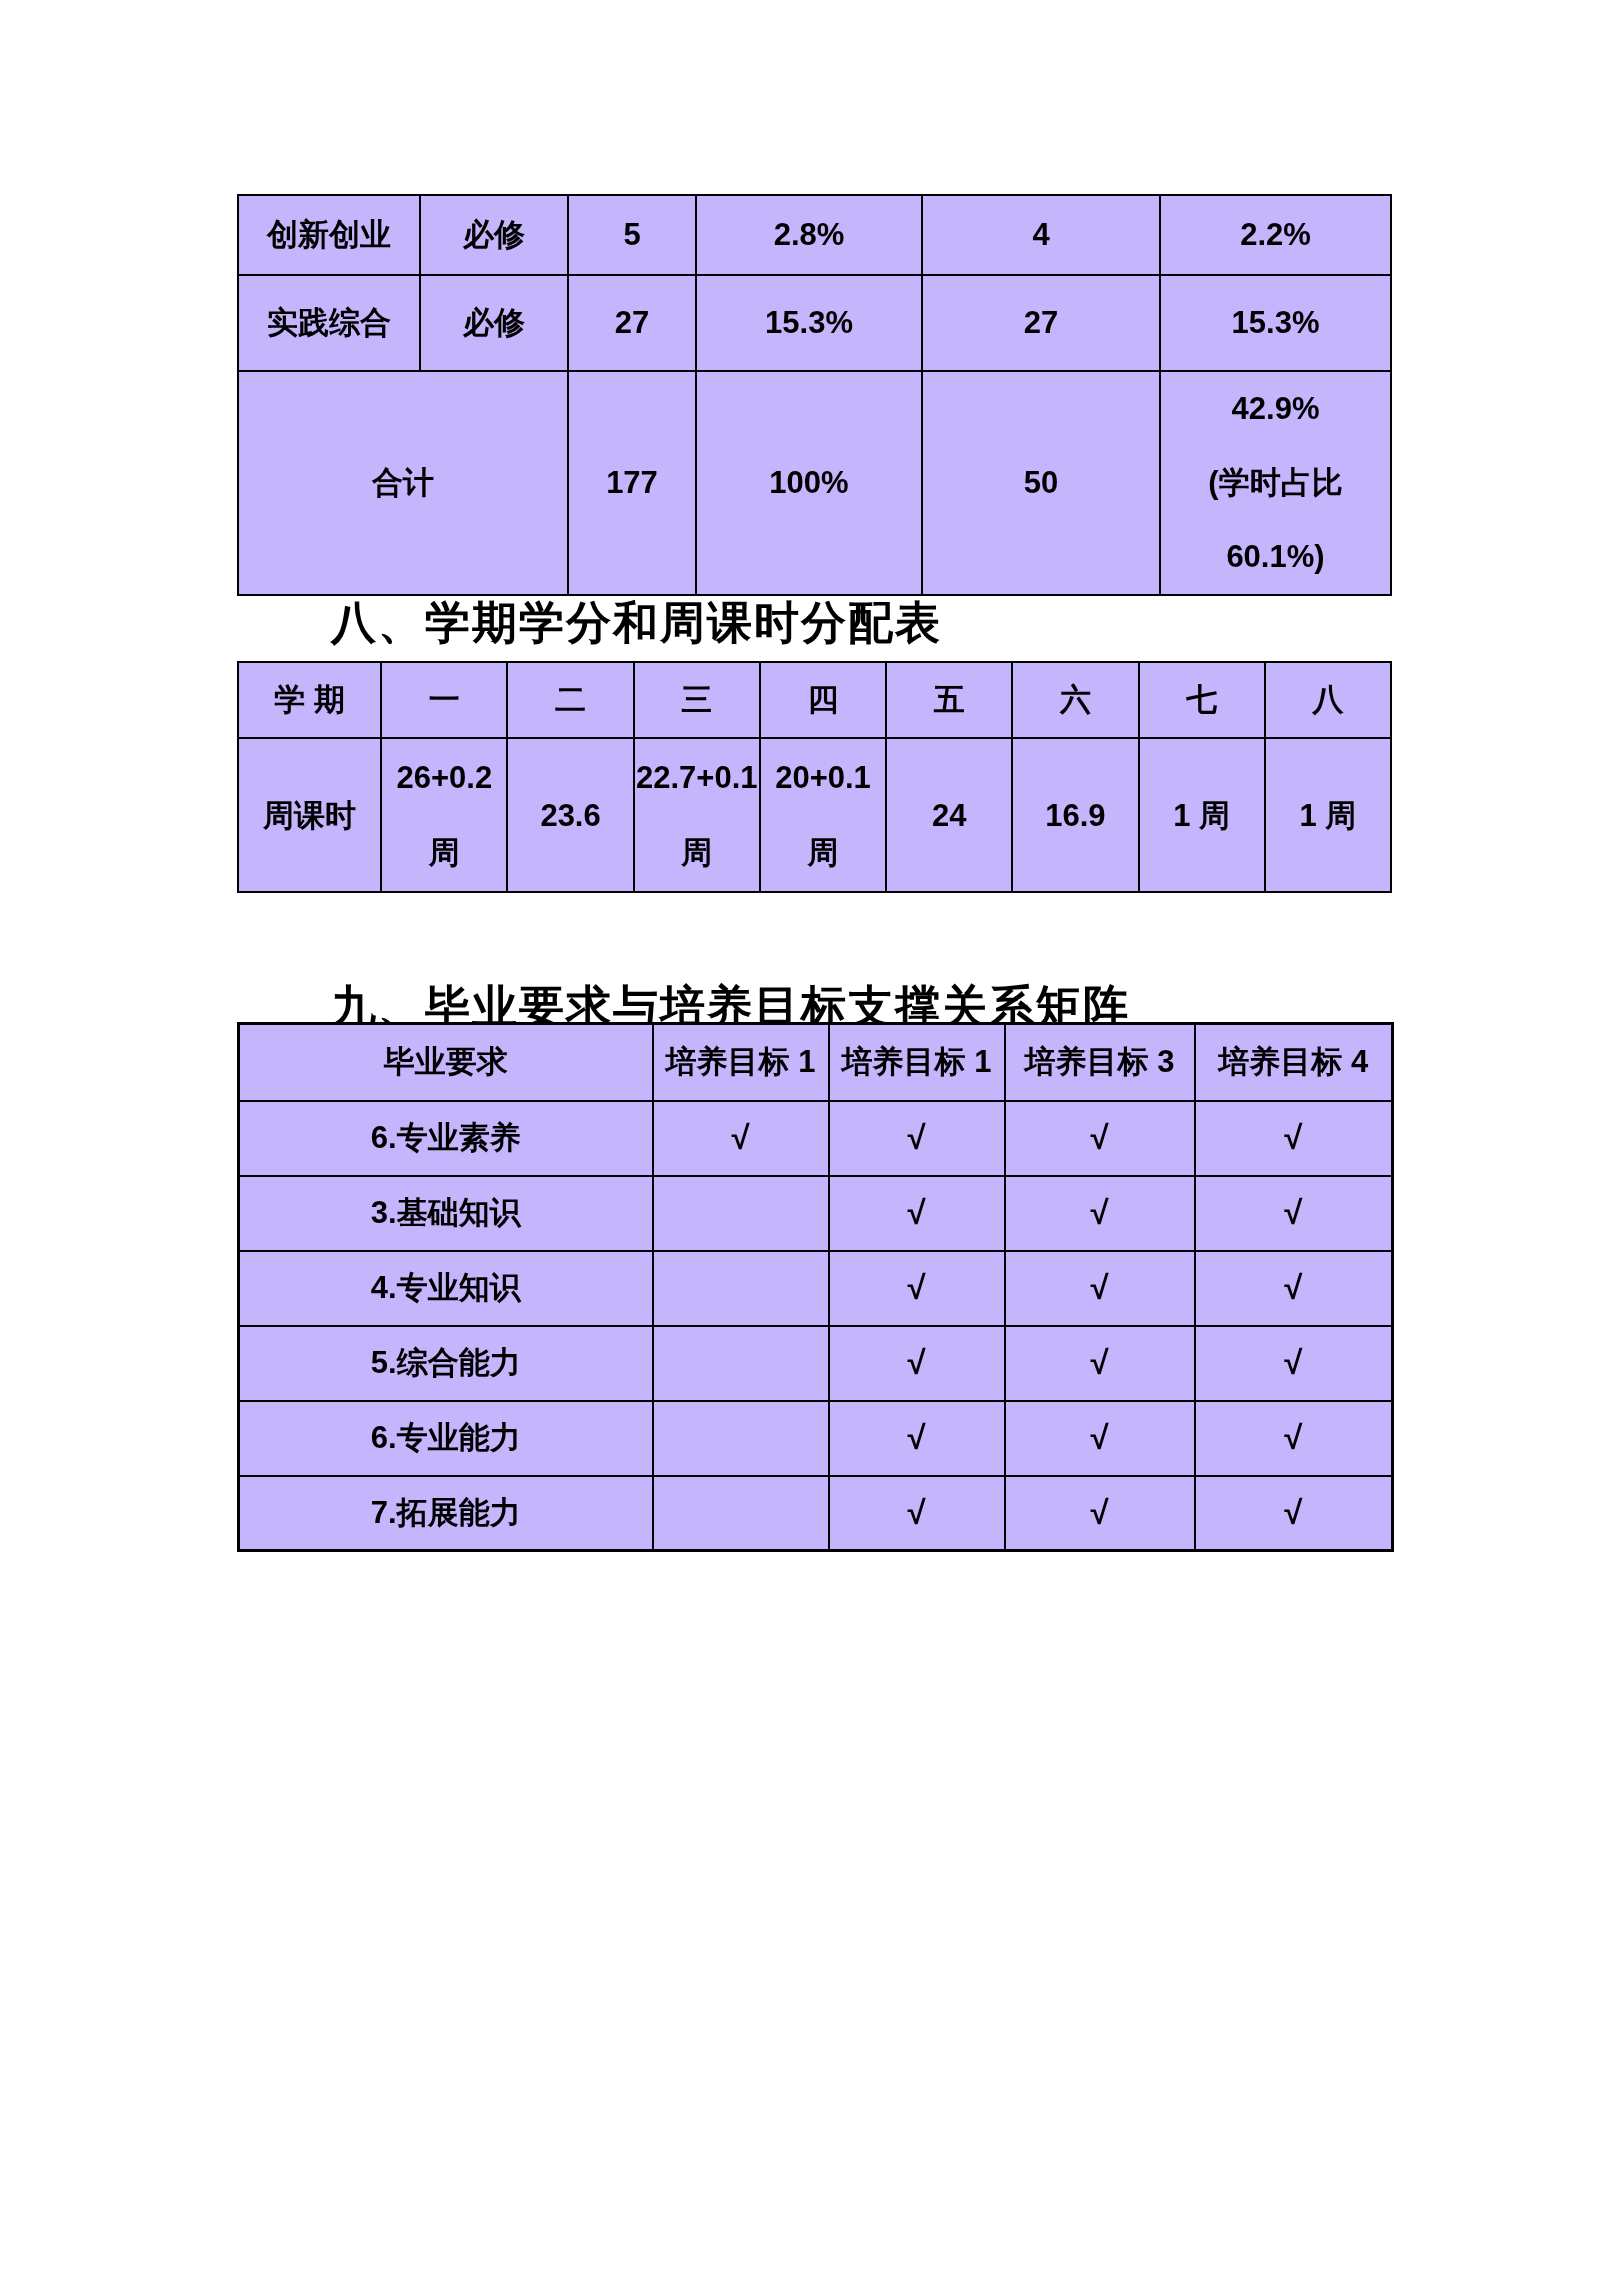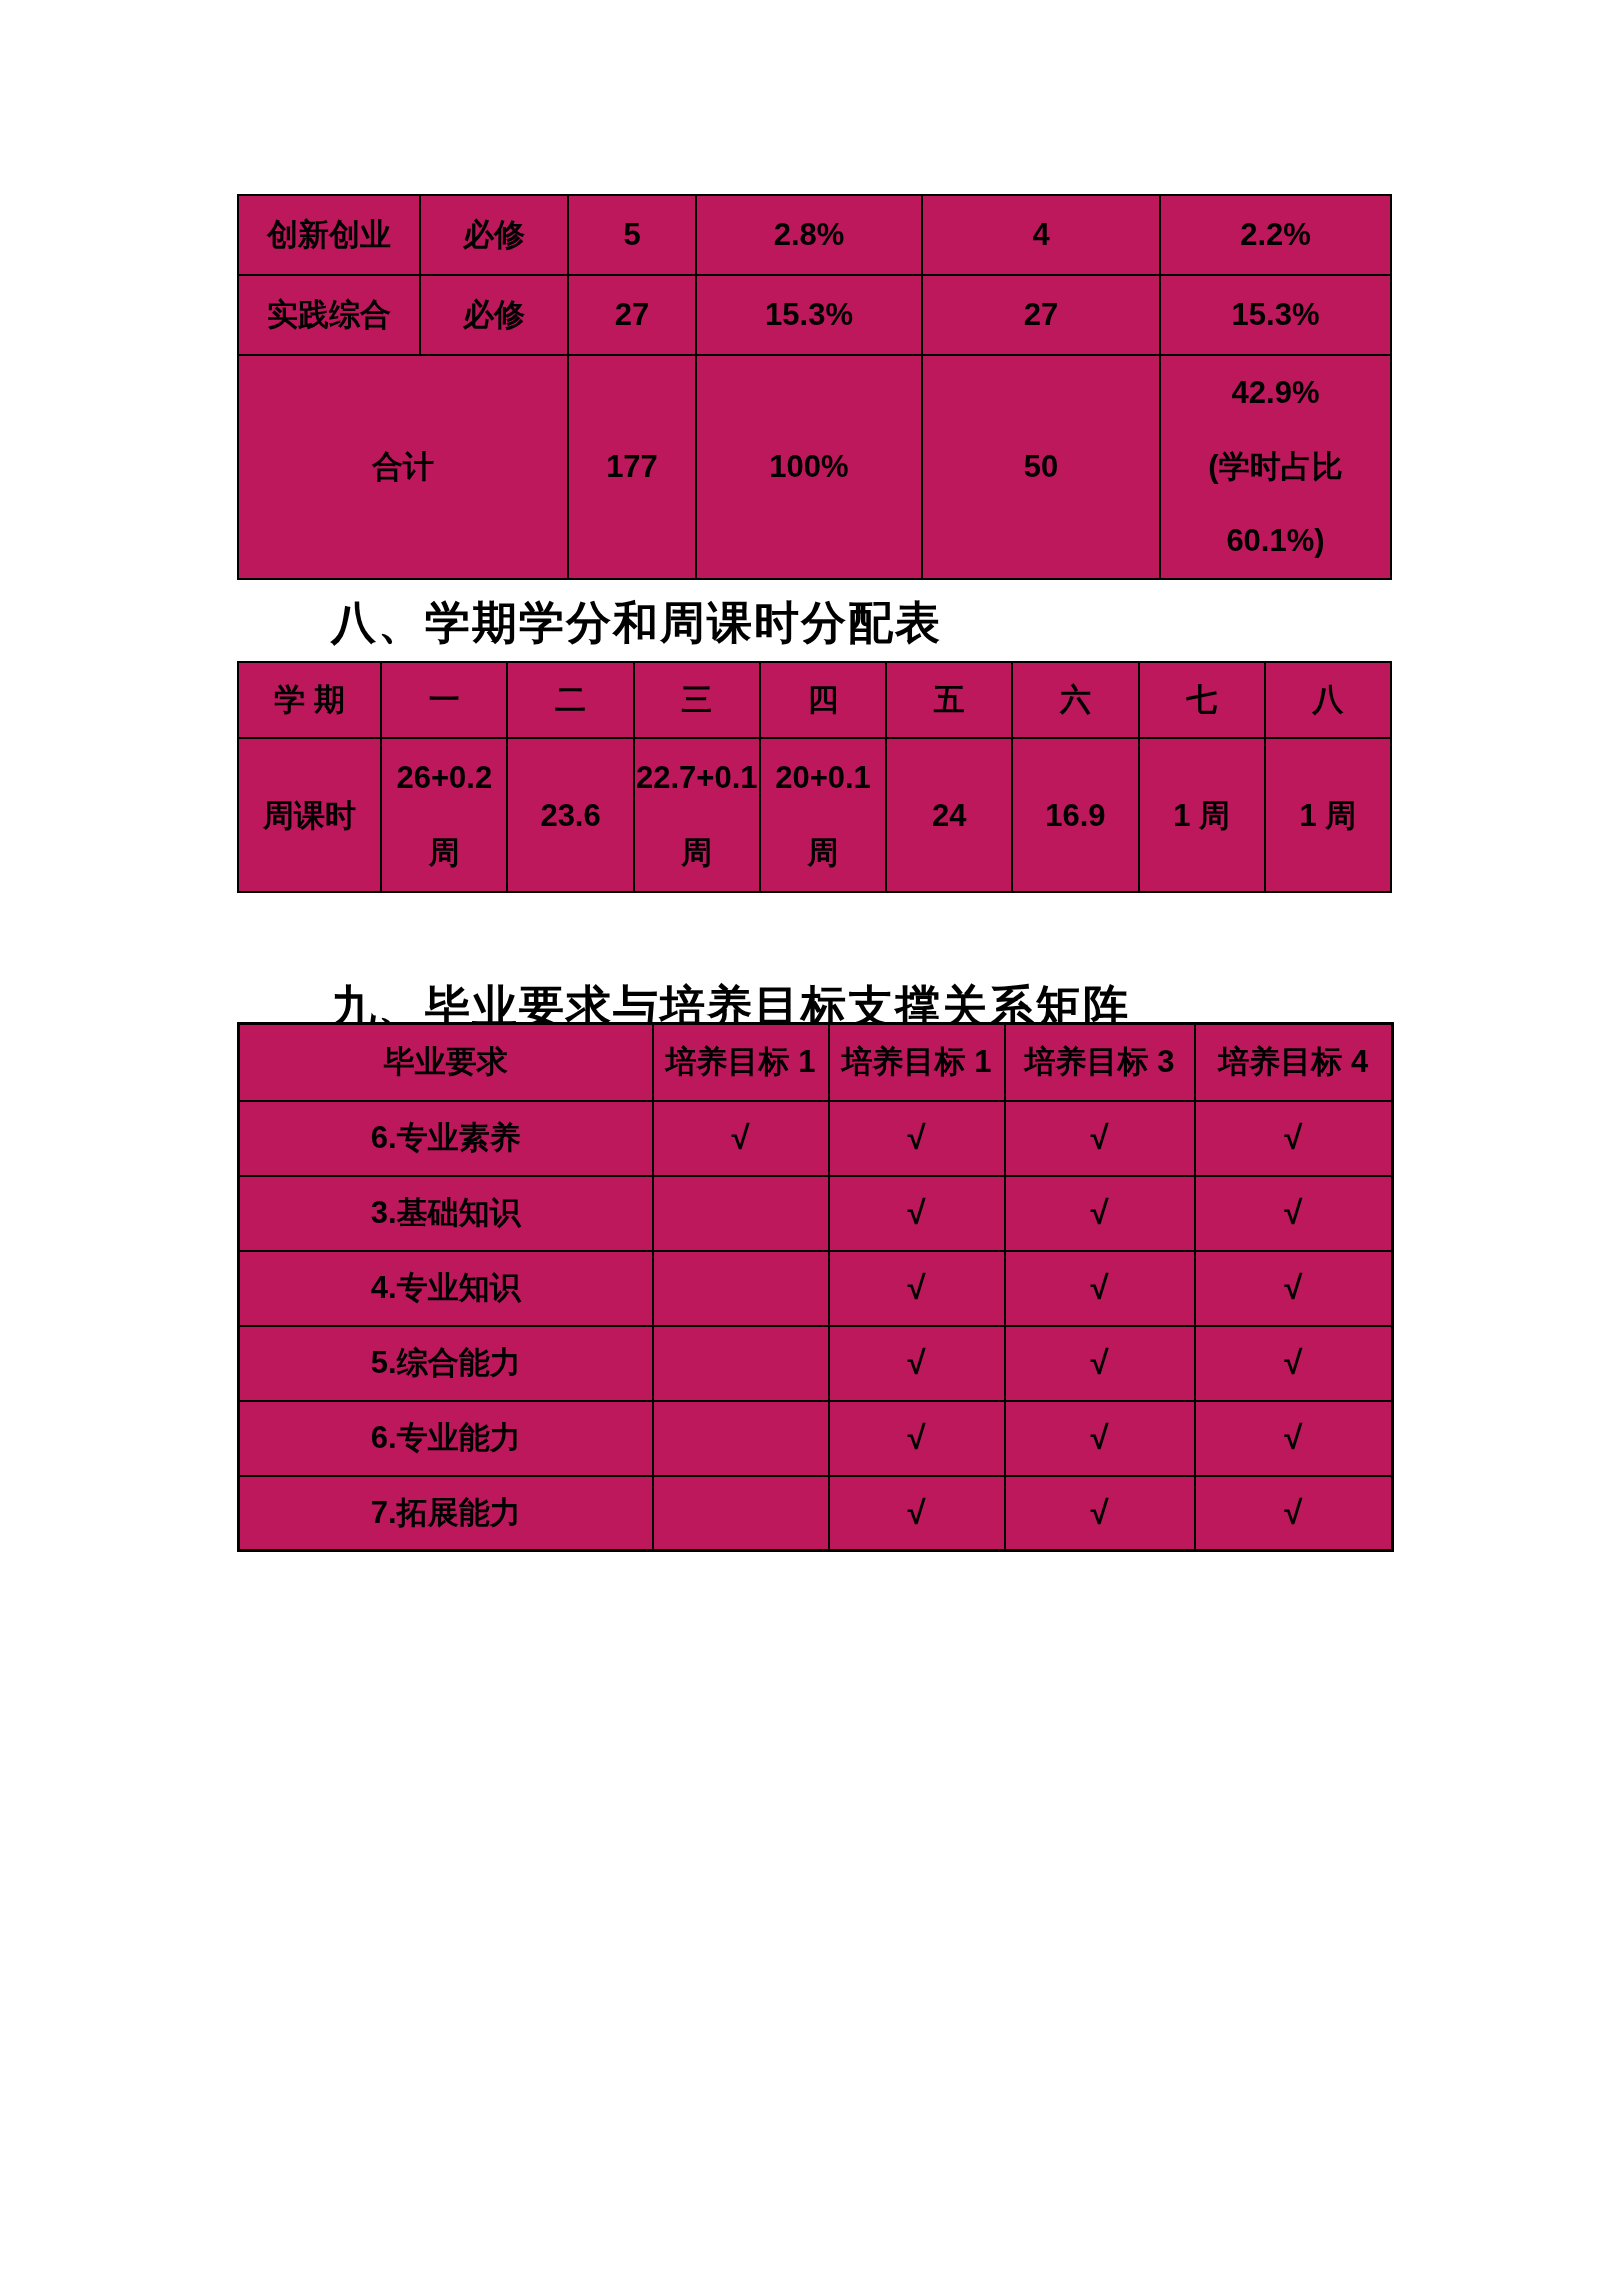--- a/index.html
+++ b/index.html
@@ -5,29 +5,29 @@
   html,body{margin:0;padding:0;background:#ffffff;}
   .page{
     position:relative;
     width:1620px;height:2291px;
     background:#ffffff;
     color:#000;
     font-family:"Liberation Sans","DejaVu Sans",sans-serif;
     font-weight:700;
     overflow:hidden;
   }
-  table{border-collapse:collapse;table-layout:fixed;position:absolute;background:#be185d;}
+  table{border-collapse:collapse;table-layout:fixed;position:absolute;background:#c4b5fd;}
   td{border:2px solid #000;text-align:center;vertical-align:middle;
      font-size:31px;font-weight:700;padding:0;overflow:hidden;}
   .heading{position:absolute;font-size:45px;font-weight:800;letter-spacing:2px;white-space:nowrap;line-height:1.2;}
 
   
   .t1{left:237px;top:194px;width:1155px;}
   .t1 .r-a{height:80px;}
-  .t1 .r-b{height:80px;padding-left:44px;}
+  .t1 .r-b{height:96px;padding-left:44px;}
   .t1 .r-c{height:223px;}
   .t1 .multiline{white-space:pre-line;line-height:74px;}
 
   
   .t2{left:237px;top:661px;width:1155px;}
   .t2 .r-a{height:76px;}
   .t2 .r-b{height:76px;}
   .t2 .r-c{height:154px;}
   .t2 .r-c td{white-space:pre-line;line-height:75px;}
 

